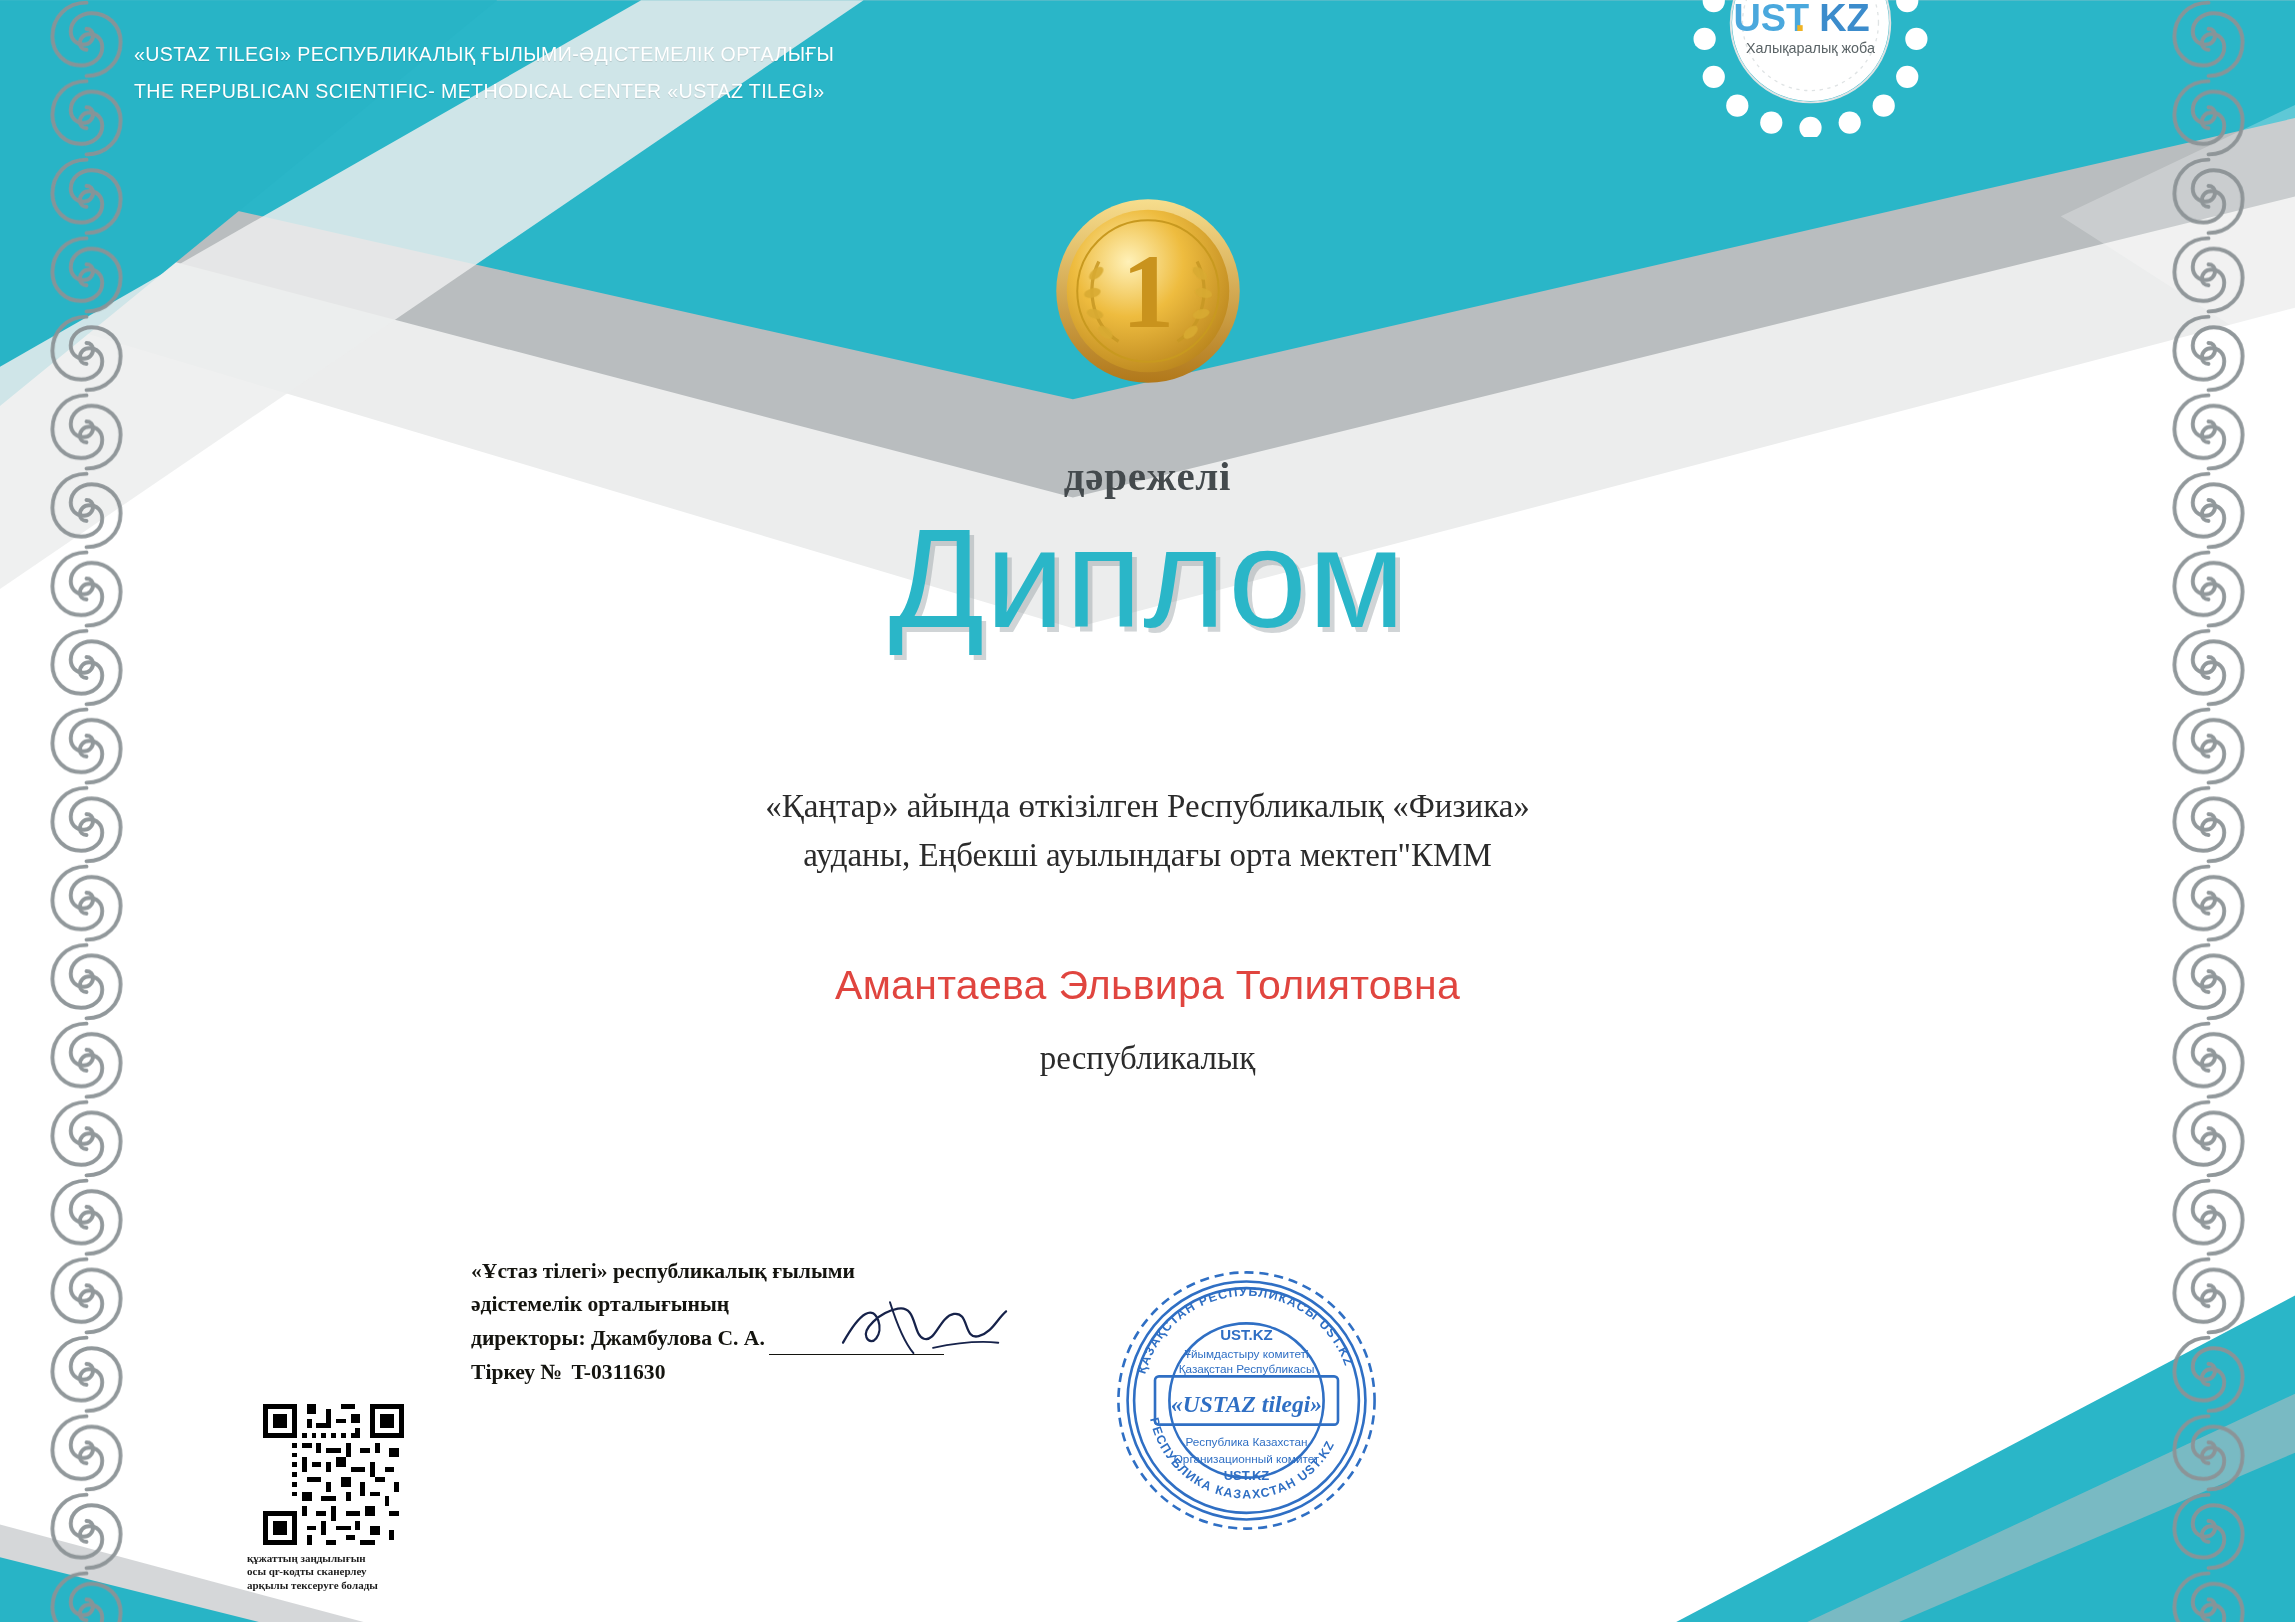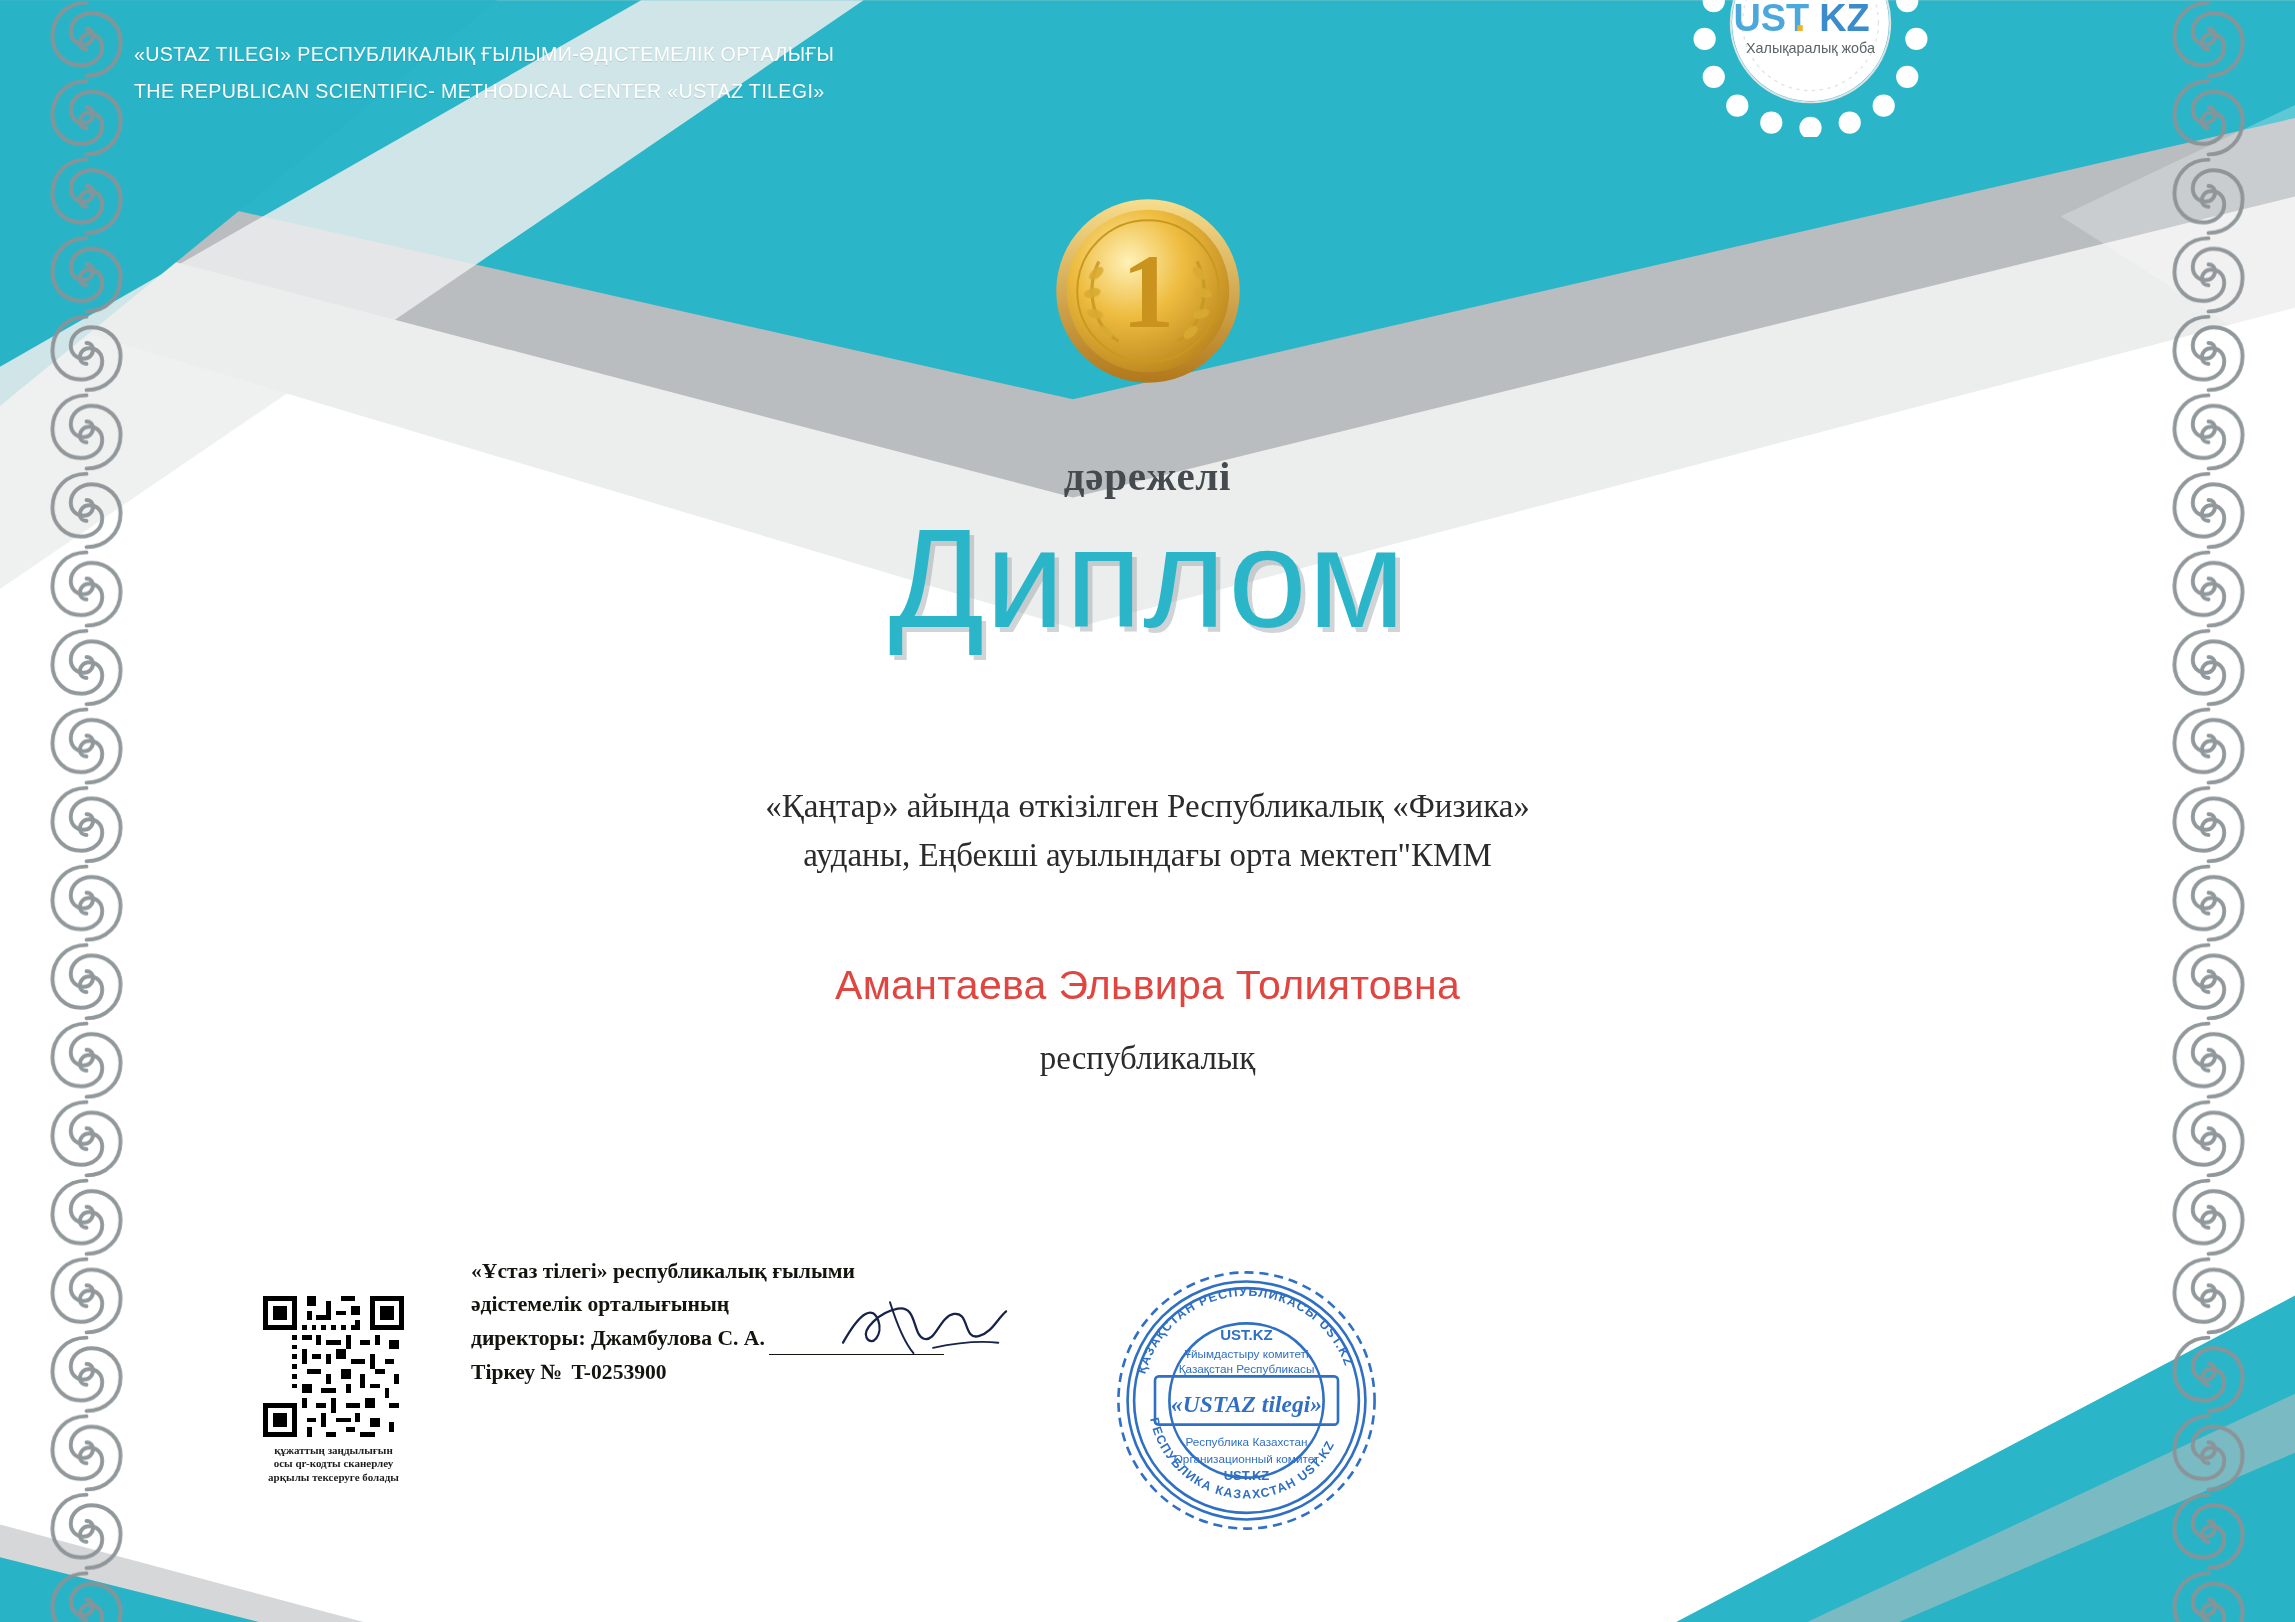--- a/index.html
+++ b/index.html
@@ -84,21 +84,21 @@
   }
   .awarded{
     top:1040px;
     font-family:"Liberation Serif", serif;
     font-size:33px;
     color:#2b2b2b;
   }
 
   
   .qr-block{
-    position:absolute;left:247px;top:1296px;width:173px;text-align:center;
+    position:absolute;left:247px;top:1404px;width:173px;text-align:left;
   }
   .qr-img{width:141px;height:141px;margin:0 auto;display:block;}
   .qr-caption{
     margin-top:6.5px;font-size:11px;font-weight:bold;color:#1d1d1d;
     font-family:"Liberation Serif", serif;line-height:1.25;
   }
 
   .signature-block{
     position:absolute;left:471px;top:1255px;width:589px;
     font-family:"Liberation Serif", serif;
@@ -361,21 +361,21 @@
   <div>әдістемелік орталығының</div>
   <div class="sig-line">
     <span>директоры: Джамбулова С. А.</span><span class="sig-underline"></span>
     <svg class="sig-scribble" viewBox="0 0 280 92">
       <path d="M12 70 C40 20 58 14 66 36 C74 58 56 78 48 62 C42 50 66 24 96 18 C126 12 118 58 136 64 C154 70 160 30 182 26 C206 22 196 66 220 60 C240 55 248 34 262 22" fill="none" stroke="#16224a" stroke-width="3.5" stroke-linecap="round"></path>
       <path d="M84 8 C96 46 108 72 120 86" fill="none" stroke="#16224a" stroke-width="3" stroke-linecap="round"></path>
       <path d="M150 78 C178 72 212 66 250 70" fill="none" stroke="#16224a" stroke-width="3" stroke-linecap="round"></path>
     </svg>
   </div>
   <div class="footer-row">
-    <span>Тіркеу №</span><span class="val">T-0253900</span>
+    <span>Тіркеу №</span><span class="val">T-0311630</span>
   </div>
 </div>
 
 <div class="stamp">
   <svg width="281" height="281" viewBox="0 0 430 430" xmlns="http://www.w3.org/2000/svg">
     <defs>
       <path id="arcTop" d="M55 215 A160 160 0 0 1 375 215"></path>
       <path id="arcBottom" d="M65 215 A150 150 0 0 0 365 215"></path>
     </defs>
     <g fill="none" stroke="#2f6fc4" stroke-width="4">

